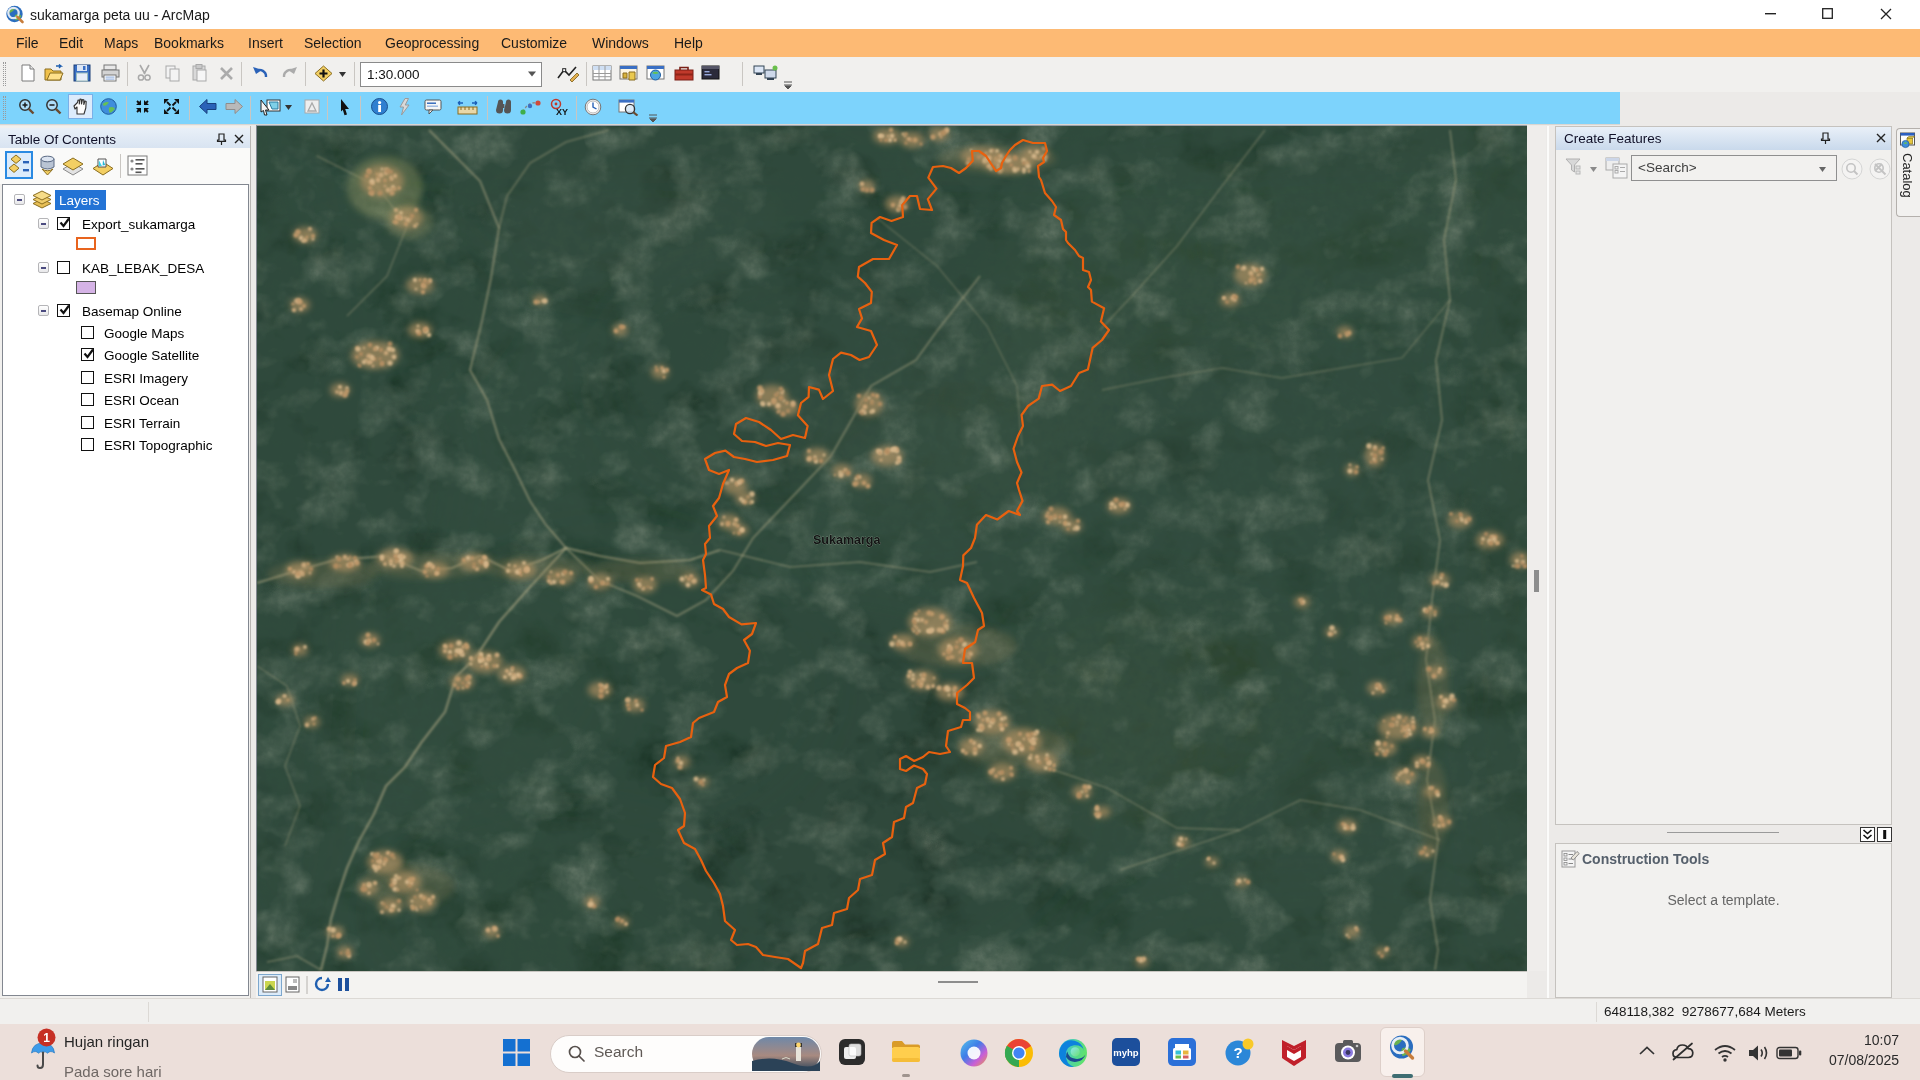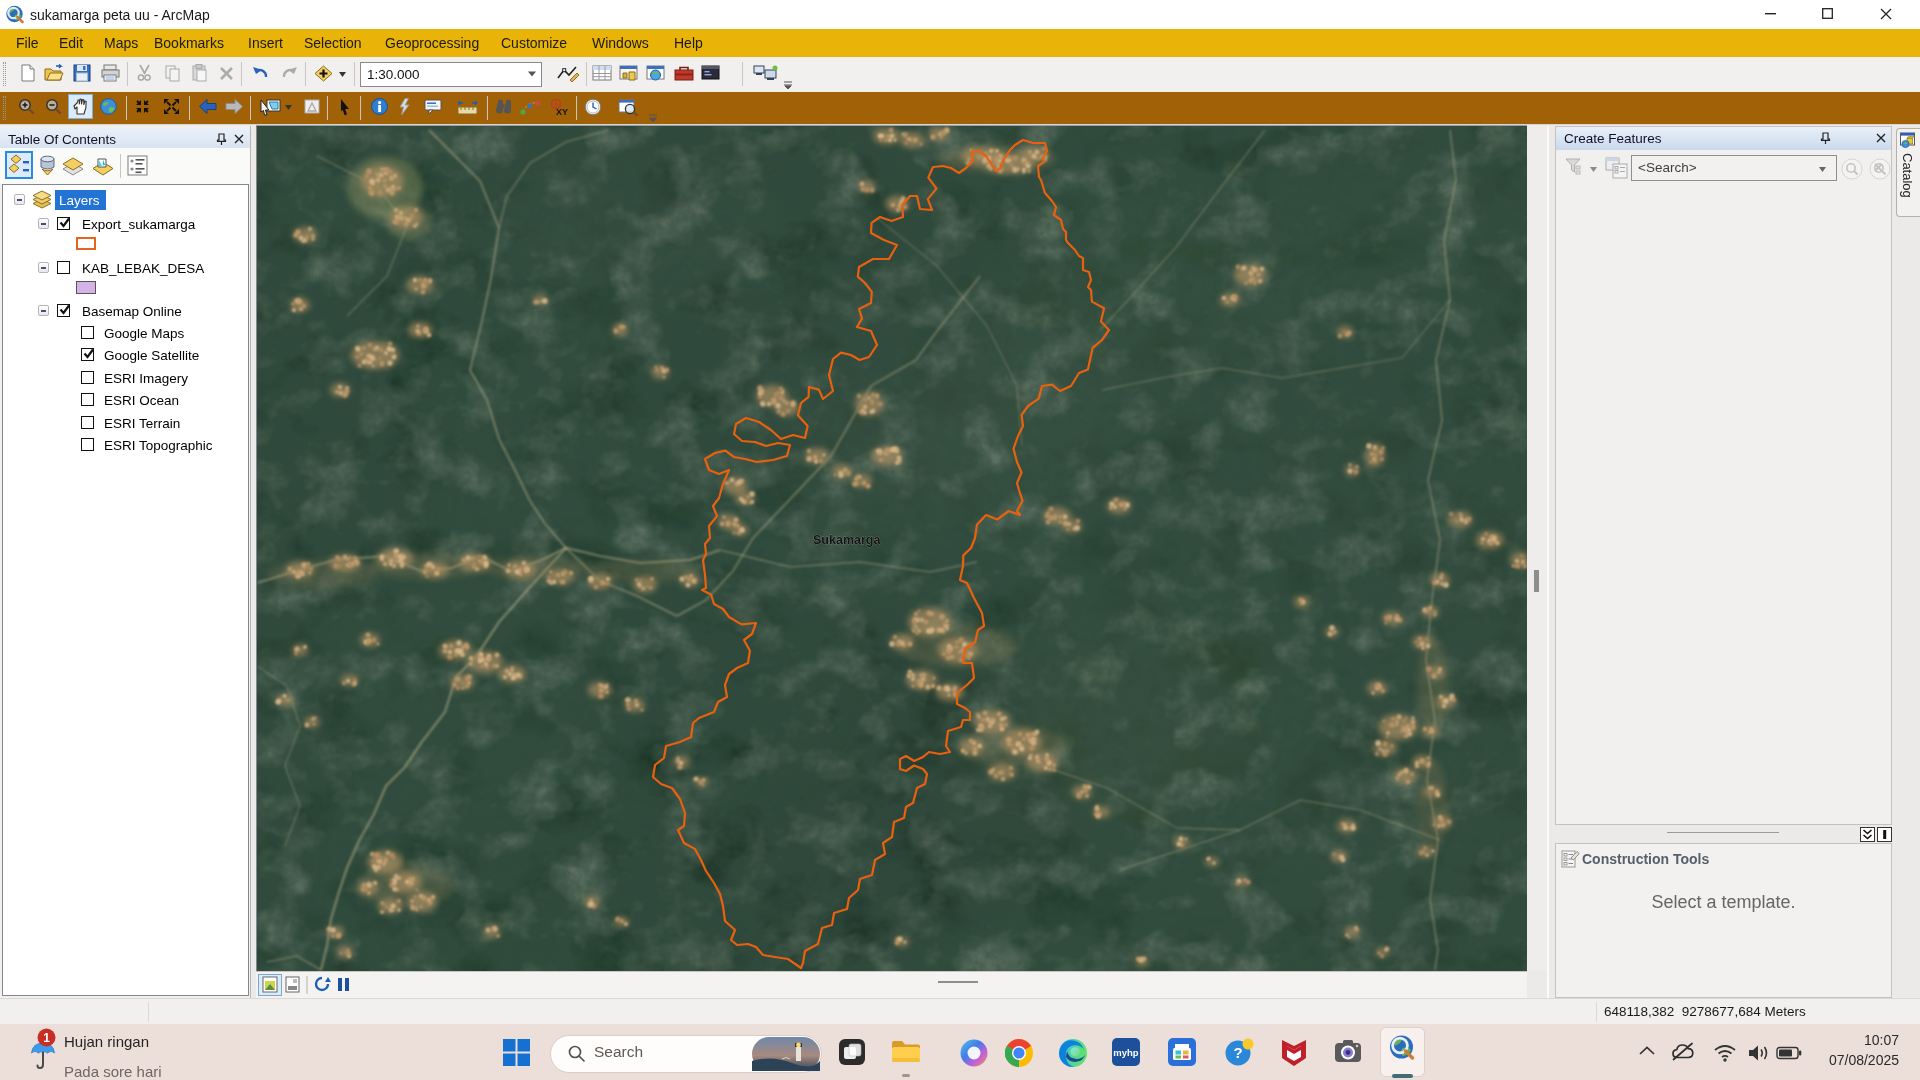--- a/index.html
+++ b/index.html
@@ -1,22 +1,22 @@
 <!DOCTYPE html>
 <html><head><meta charset="utf-8"><title>sukamarga peta uu - ArcMap</title>
 <style>
 *{margin:0;padding:0;box-sizing:border-box}
 html,body{width:1920px;height:1080px;overflow:hidden;font-family:"Liberation Sans",sans-serif;background:#eceae8}
 .abs{position:absolute}
 #titlebar{position:absolute;left:0;top:0;width:1920px;height:29px;background:#ffffff}
 #titlebar .ttl{position:absolute;left:30px;top:7px;font-size:14px;color:#191919}
-#menubar{position:absolute;left:0;top:29px;width:1920px;height:28px;background:#eab308}
+#menubar{position:absolute;left:0;top:29px;width:1920px;height:28px;background:#fdba74}
 #menubar span{position:absolute;top:6px;font-size:14px;color:#1a1a1a}
 #tb1{position:absolute;left:0;top:57px;width:1920px;height:35px;background:#f1f0ee}
-#tb2{position:absolute;left:0;top:92px;width:1920px;height:33px;background:#a16207;border-bottom:1px solid #d9d6d2}
+#tb2{position:absolute;left:0;top:92px;width:1620px;height:33px;background:#7dd3fc;border-bottom:1px solid #d9d6d2}
 .grip{position:absolute;width:3px;border-left:1px dotted #9a9a9a;border-right:1px dotted #9a9a9a}
 .sep{position:absolute;width:1px;background:#c9c6c2}
 #dock{position:absolute;left:0;top:125px;width:1920px;height:873px;background:#eceae8}
 
 #toc{position:absolute;left:0;top:126px;width:251px;height:872px;background:#f1f0ee;border-right:1px solid #b8b5b2}
 #tochdr{position:absolute;left:0;top:2px;width:250px;height:36px;background:linear-gradient(#e9f0f8,#cbdaec)}
 #tochdr .t{position:absolute;left:8px;top:4px;font-size:13.5px;color:#101028}
 #toctools{position:absolute;left:0;top:22px;width:250px;height:36px;background:#fafaf9}
 #toctree{position:absolute;left:2px;top:58px;width:247px;height:812px;background:#ffffff;border:1px solid #828790}
 .trow{position:absolute;font-size:13.5px;color:#000}
@@ -1805,21 +1805,21 @@
   <rect x="1" y="2" width="13" height="16" fill="#f4f4f4" stroke="#999"></rect>
   <rect x="3" y="4.5" width="3" height="2.5" fill="none" stroke="#888" stroke-width="0.8"></rect>
   <rect x="3" y="9" width="3" height="2.5" fill="none" stroke="#888" stroke-width="0.8"></rect>
   <rect x="3" y="13.5" width="3" height="2.5" fill="none" stroke="#888" stroke-width="0.8"></rect>
   <line x1="7.5" y1="5.5" x2="12" y2="5.5" stroke="#888"></line>
       <line x1="7.5" y1="10" x2="12" y2="10" stroke="#888"></line>
       <line x1="7.5" y1="14.5" x2="12" y2="14.5" stroke="#888"></line>
   <path d="M10 9 L16 2.5 L18.2 4.5 L12.3 11 Z" fill="#e8e4da" stroke="#777" stroke-width="0.8"></path>
  </svg>
  <span class="abs" style="left:26px;top:7px;font-size:14px;font-weight:bold;color:#56606c">Construction Tools</span>
- <div class="abs" style="left:0;top:48px;width:100%;text-align:center;font-size:18px;color:#666">Select a template.</div>
+ <div class="abs" style="left:0;top:48px;width:100%;text-align:center;font-size:14px;color:#666">Select a template.</div>
 </div>
 
 <div id="cat">
  <svg class="abs" style="left:3px;top:3px" width="17" height="17" viewBox="0 0 17 17">
   <rect x="0.5" y="1" width="14" height="12" fill="#fdfdfd" stroke="#555"></rect>
   <rect x="0.5" y="1" width="14" height="2.6" fill="#2b5fc0"></rect>
   <path d="M7 6 l5.5 0 l0 6 l-5.5 0 Z" fill="#e8c93e" stroke="#8a7416" stroke-width="0.7"></path>
   <path d="M7 6 l2 -1.6 l5.5 0 l-2 1.6 Z" fill="#f2dc6b" stroke="#8a7416" stroke-width="0.7"></path>
   <circle cx="5.5" cy="12" r="3.6" fill="#3f8edb" stroke="#1d5c9e" stroke-width="0.7"></circle>
   <path d="M3.5 11 q2 -1.5 4 0 q-2 1.8 -4 0Z" fill="#67c053"></path>

